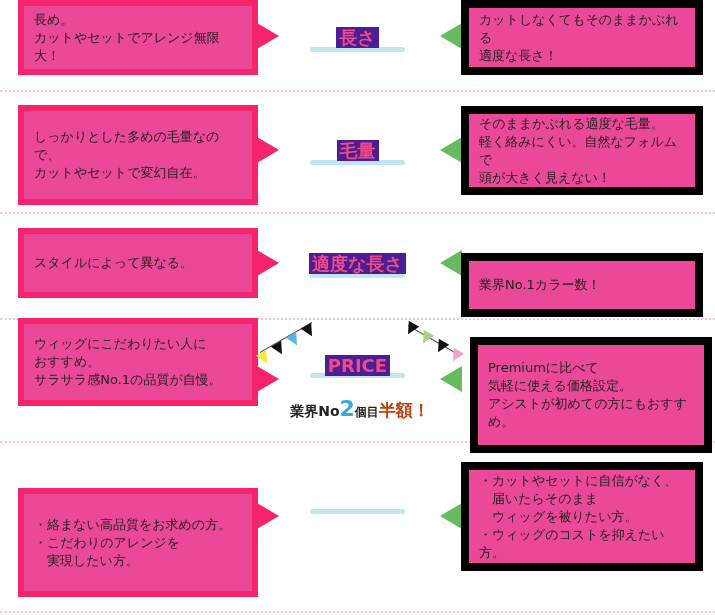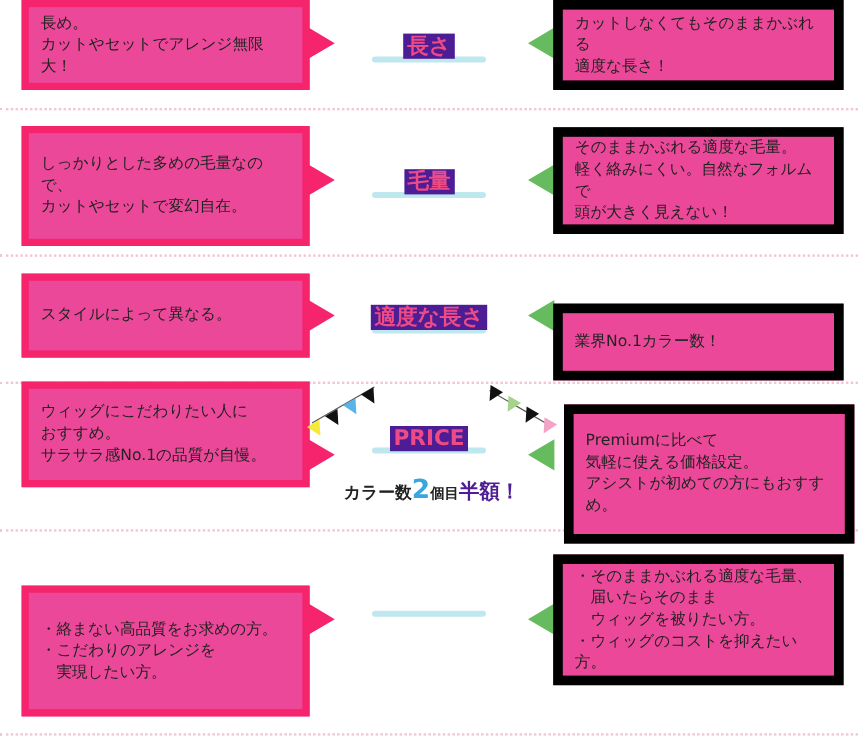--- a/index.html
+++ b/index.html
@@ -11,21 +11,21 @@
   .box.pink { border:6px solid #f5246d; }
   .box.green { border:8px solid #000000; }
   .arrow-r { position:absolute; width:0; height:0; border-top:13px solid transparent; border-bottom:13px solid transparent; border-left:22px solid #f5246d; }
   .arrow-l { position:absolute; width:0; height:0; border-top:13px solid transparent; border-bottom:13px solid transparent; border-right:22px solid #66bb5f; }
   .label { position:absolute; left:300px; width:115px; text-align:center; font-weight:bold; font-size:18px; color:#ee4a86; }
   .label .bar { position:absolute; left:10px; right:10px; bottom:-2px; height:5px; background:#bfe8ee; border-radius:3px; z-index:0; }
   .label .txt { position:relative; z-index:1; background:#4c1d95; padding:0 3px; }
   .sub { position:absolute; left:275px; width:170px; top:396px; text-align:center; font-size:14px; color:#222; font-weight:bold; }
   .sub .n { color:#3aa6e0; font-size:22px; }
   .sub .s { font-size:12px;margin-top:28px; }
-  .sub .h { color:#4c1d95; font-size:17px; }
+  .sub .h { color:#c2410c; font-size:17px; }
   .flag { position:absolute; width:0; height:0; border-left:6px solid transparent; border-right:6px solid transparent; border-top:12px solid #000; }
   .line { position:absolute; height:1px; background:#555; transform-origin:left center; }
 </style>
 </head>
 <body>
 
 <div class="sep" style="top:90px"></div>
 <div class="sep" style="top:212px"></div>
 <div class="sep" style="top:318px"></div>
 <div class="sep" style="top:441px"></div>
@@ -77,32 +77,32 @@
   <div>
     <div class="line" style="left:408px;top:325px;width:58px;transform:rotate(30deg);"></div>
     <div class="flag" style="left:405px;top:323px;border-top-color:#111;transform:rotate(30deg);"></div>
     <div class="flag" style="left:420px;top:332px;border-top-color:#a6d38a;transform:rotate(30deg);"></div>
     <div class="flag" style="left:435px;top:341px;border-top-color:#111;transform:rotate(30deg);"></div>
     <div class="flag" style="left:450px;top:350px;border-top-color:#f2a3c6;transform:rotate(30deg);"></div>
   </div>
 
   <div class="label" style="top:355px;"><span class="bar"></span><span class="txt">PRICE</span></div>
   <div class="sub">
-    <span>カラー数</span><span class="n">2</span><span class="s">個目</span><span class="h">半額！</span>
+    <span>業界No</span><span class="n">2</span><span class="s">個目</span><span class="h">半額！</span>
   </div>
   <div class="arrow-l" style="left:440px;top:366px;"></div>
   <div class="box green" style="left:470px;top:337px;width:242px;height:116px;">Premiumに比べて
 気軽に使える価格設定。
 アシストが初めての方にもおすすめ。</div>
 </div>
 
 <div>
   <div class="box pink" style="left:18px;top:462px;width:240px;height:109px;margin-top:26px;">・絡まない高品質をお求めの方。
 ・こだわりのアレンジを
 　実現したい方。</div>
   <div class="arrow-r" style="left:257px;top:503px;"></div>
   <div class="label" style="top:512px;"><span class="bar"></span></div>
   <div class="arrow-l" style="left:440px;top:503px;"></div>
-  <div class="box green" style="left:461px;top:462px;width:242px;height:109px;">・そのままかぶれる適度な毛量、
+  <div class="box green" style="left:461px;top:462px;width:242px;height:109px;">・カットやセットに自信がなく、
 　届いたらそのまま
 　ウィッグを被りたい方。
 ・ウィッグのコストを抑えたい方。</div>
 </div>
 
 </body></html>

